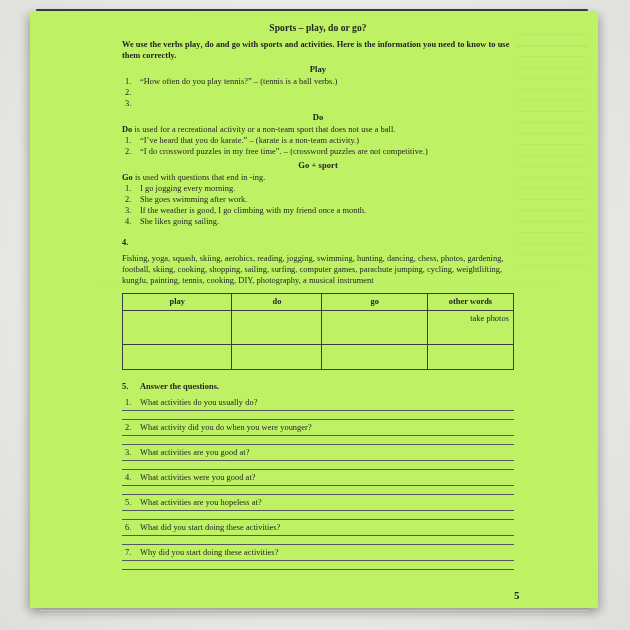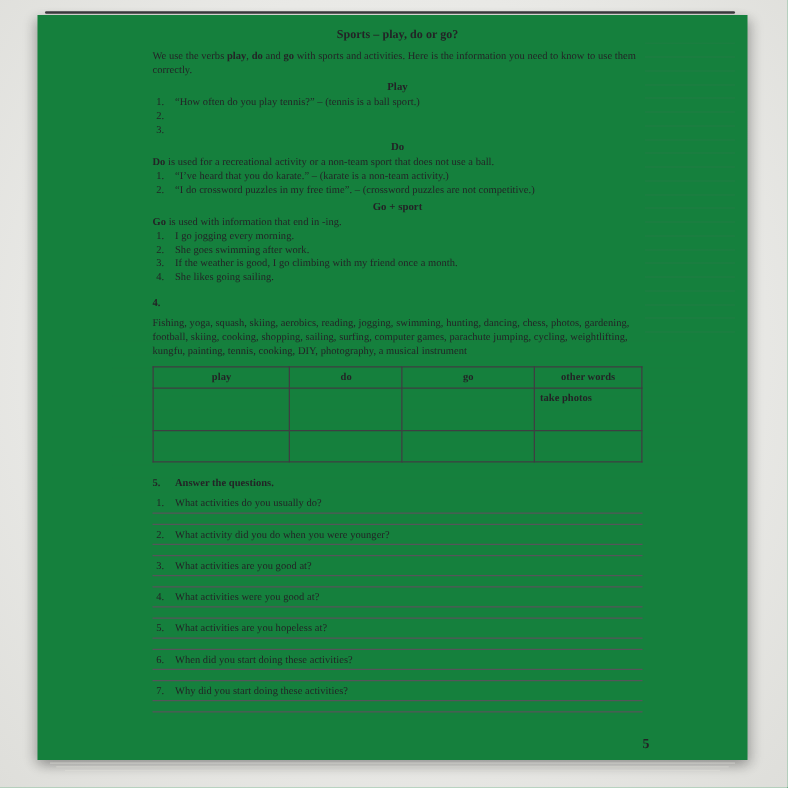--- a/index.html
+++ b/index.html
@@ -10,54 +10,54 @@
     position:relative; overflow:hidden;
     color:#232326;
   }
   .scene { position:absolute; inset:0; }
   .top-edge {
     position:absolute; left:36px; top:9px; width:552px; height:2px;
     background:#3d3d40; border-radius:1px;
   }
   .page {
     position:absolute; left:30px; top:12px; width:568px; height:596px;
-    background:#15803d;
+    background:#bef264;
     box-shadow: -4px 2px 9px rgba(0,0,0,0.14), 4px 3px 9px rgba(0,0,0,0.13), 0 5px 10px rgba(0,0,0,0.16);
   }
   .bleed {
     position:absolute; pointer-events:none;
     background: repeating-linear-gradient(180deg, rgba(105,105,112,0.16) 0 1.5px, transparent 1.5px 11px);
     filter: blur(0.6px);
   }
   .bleed.right { right:10px; top:22px; width:72px; height:240px; opacity:0.45; }
   .bleed.wide  { left:60px; top:260px; width:470px; height:130px; opacity:0.10; }
   .stack { position:absolute; left:40px; width:548px; top:610px; }
   .stack-line { height:1px; background:#c6c6c2; margin-bottom:2px; }
   .stack-line.l2 { margin-left:5px; margin-right:5px; background:#cfcfca; }
   .stack-line.l3 { margin-left:12px; margin-right:12px; background:#d8d8d3; }
 
   .content {
     position:absolute; left:92px; top:10px; width:392px;
     font-size:8.4px; line-height:11px; letter-spacing:0.04px;
   }
   .title { text-align:center; font-weight:bold; font-size:9.6px; margin-bottom:6px; }
   .para { margin:0; }
-  .intro { margin-bottom:2px; }
+  .intro { margin-bottom:2px;font-weight:bold; }
   .sec-head { text-align:center; font-weight:bold; font-size:8.6px; margin:3px 0 1px; }
   .list { margin:0 0 2px; padding-left:3px; }
   .item { display:flex; }
   .item .num { width:15px; flex:none; }
   .item .txt { white-space:nowrap; }
   .ex-head { display:flex; font-weight:bold; margin-top:10px; }
   .ex-head .num { width:18px; flex:none; }
   .word-list { margin-top:5px; }
   table.grid { width:100%; border-collapse:collapse; margin-top:7px; }
   .grid th, .grid td { border:1px solid #3e3e42; }
   .grid th { font-size:8.4px; font-weight:bold; text-align:center; padding:2px 0 3px; font-family:"Liberation Serif", serif; }
-  .grid td { vertical-align:top; text-align:left; padding:2px 4px;font-weight:bold; }
+  .grid td { vertical-align:top; text-align:right; padding:2px 4px; }
   .grid tr.r1 td { height:34px; }
   .grid tr.r2 td { height:25px; }
   .ex5 { margin-top:11px; }
   .questions { margin-top:4px; }
   .question { margin-bottom:1px; }
   .question .q-row {
     display:flex; padding:1px 0 2px 3px;
     border-bottom:1px solid #55555a;
   }
   .question .q-row .num { width:15px; flex:none; }
@@ -78,21 +78,21 @@
 
       <div class="title">Sports – play, do or go?</div>
 
       <p class="para intro"><span>We use the verbs </span><b>play</b><span>, </span><b>do</b><span> and </span><b>go</b><span> with sports and activities. Here is the information you need to know to use them correctly.</span></p>
 
       <div class="section">
         <div class="sec-head">Play</div>
         <div class="list">
           <div class="item">
               <span class="num">1.</span>
-              <span class="txt">“How often do you play tennis?” – (tennis is a ball sport.)</span>
+              <span class="txt">“How often do you play tennis?” – (tennis is a ball verbs.)</span>
             </div>
           <div class="item">
               <span class="num">2.</span>
             </div>
           <div class="item">
               <span class="num">3.</span>
             </div>
         </div>
       </div>
 
@@ -106,21 +106,21 @@
             </div>
           <div class="item">
               <span class="num">2.</span>
               <span class="txt">“I do crossword puzzles in my free time”. – (crossword puzzles are not competitive.)</span>
             </div>
         </div>
       </div>
 
       <div class="section">
         <div class="sec-head">Go + sport</div>
-        <p class="para"><b>Go</b><span> is used with information that end in -ing.</span></p>
+        <p class="para"><b>Go</b><span> is used with questions that end in -ing.</span></p>
         <div class="list">
           <div class="item">
               <span class="num">1.</span>
               <span class="txt">I go jogging every morning.</span>
             </div>
           <div class="item">
               <span class="num">2.</span>
               <span class="txt">She goes swimming after work.</span>
             </div>
           <div class="item">
@@ -214,21 +214,21 @@
             <div class="q-row">
                 <span class="num">5.</span>
                 <span>What activities are you hopeless at?</span>
               </div>
             <div class="answer-line"></div>
           </div>
 
           <div class="question">
             <div class="q-row">
                 <span class="num">6.</span>
-                <span>When did you start doing these activities?</span>
+                <span>What did you start doing these activities?</span>
               </div>
             <div class="answer-line"></div>
           </div>
 
           <div class="question">
             <div class="q-row">
                 <span class="num">7.</span>
                 <span>Why did you start doing these activities?</span>
               </div>
             <div class="answer-line"></div>

